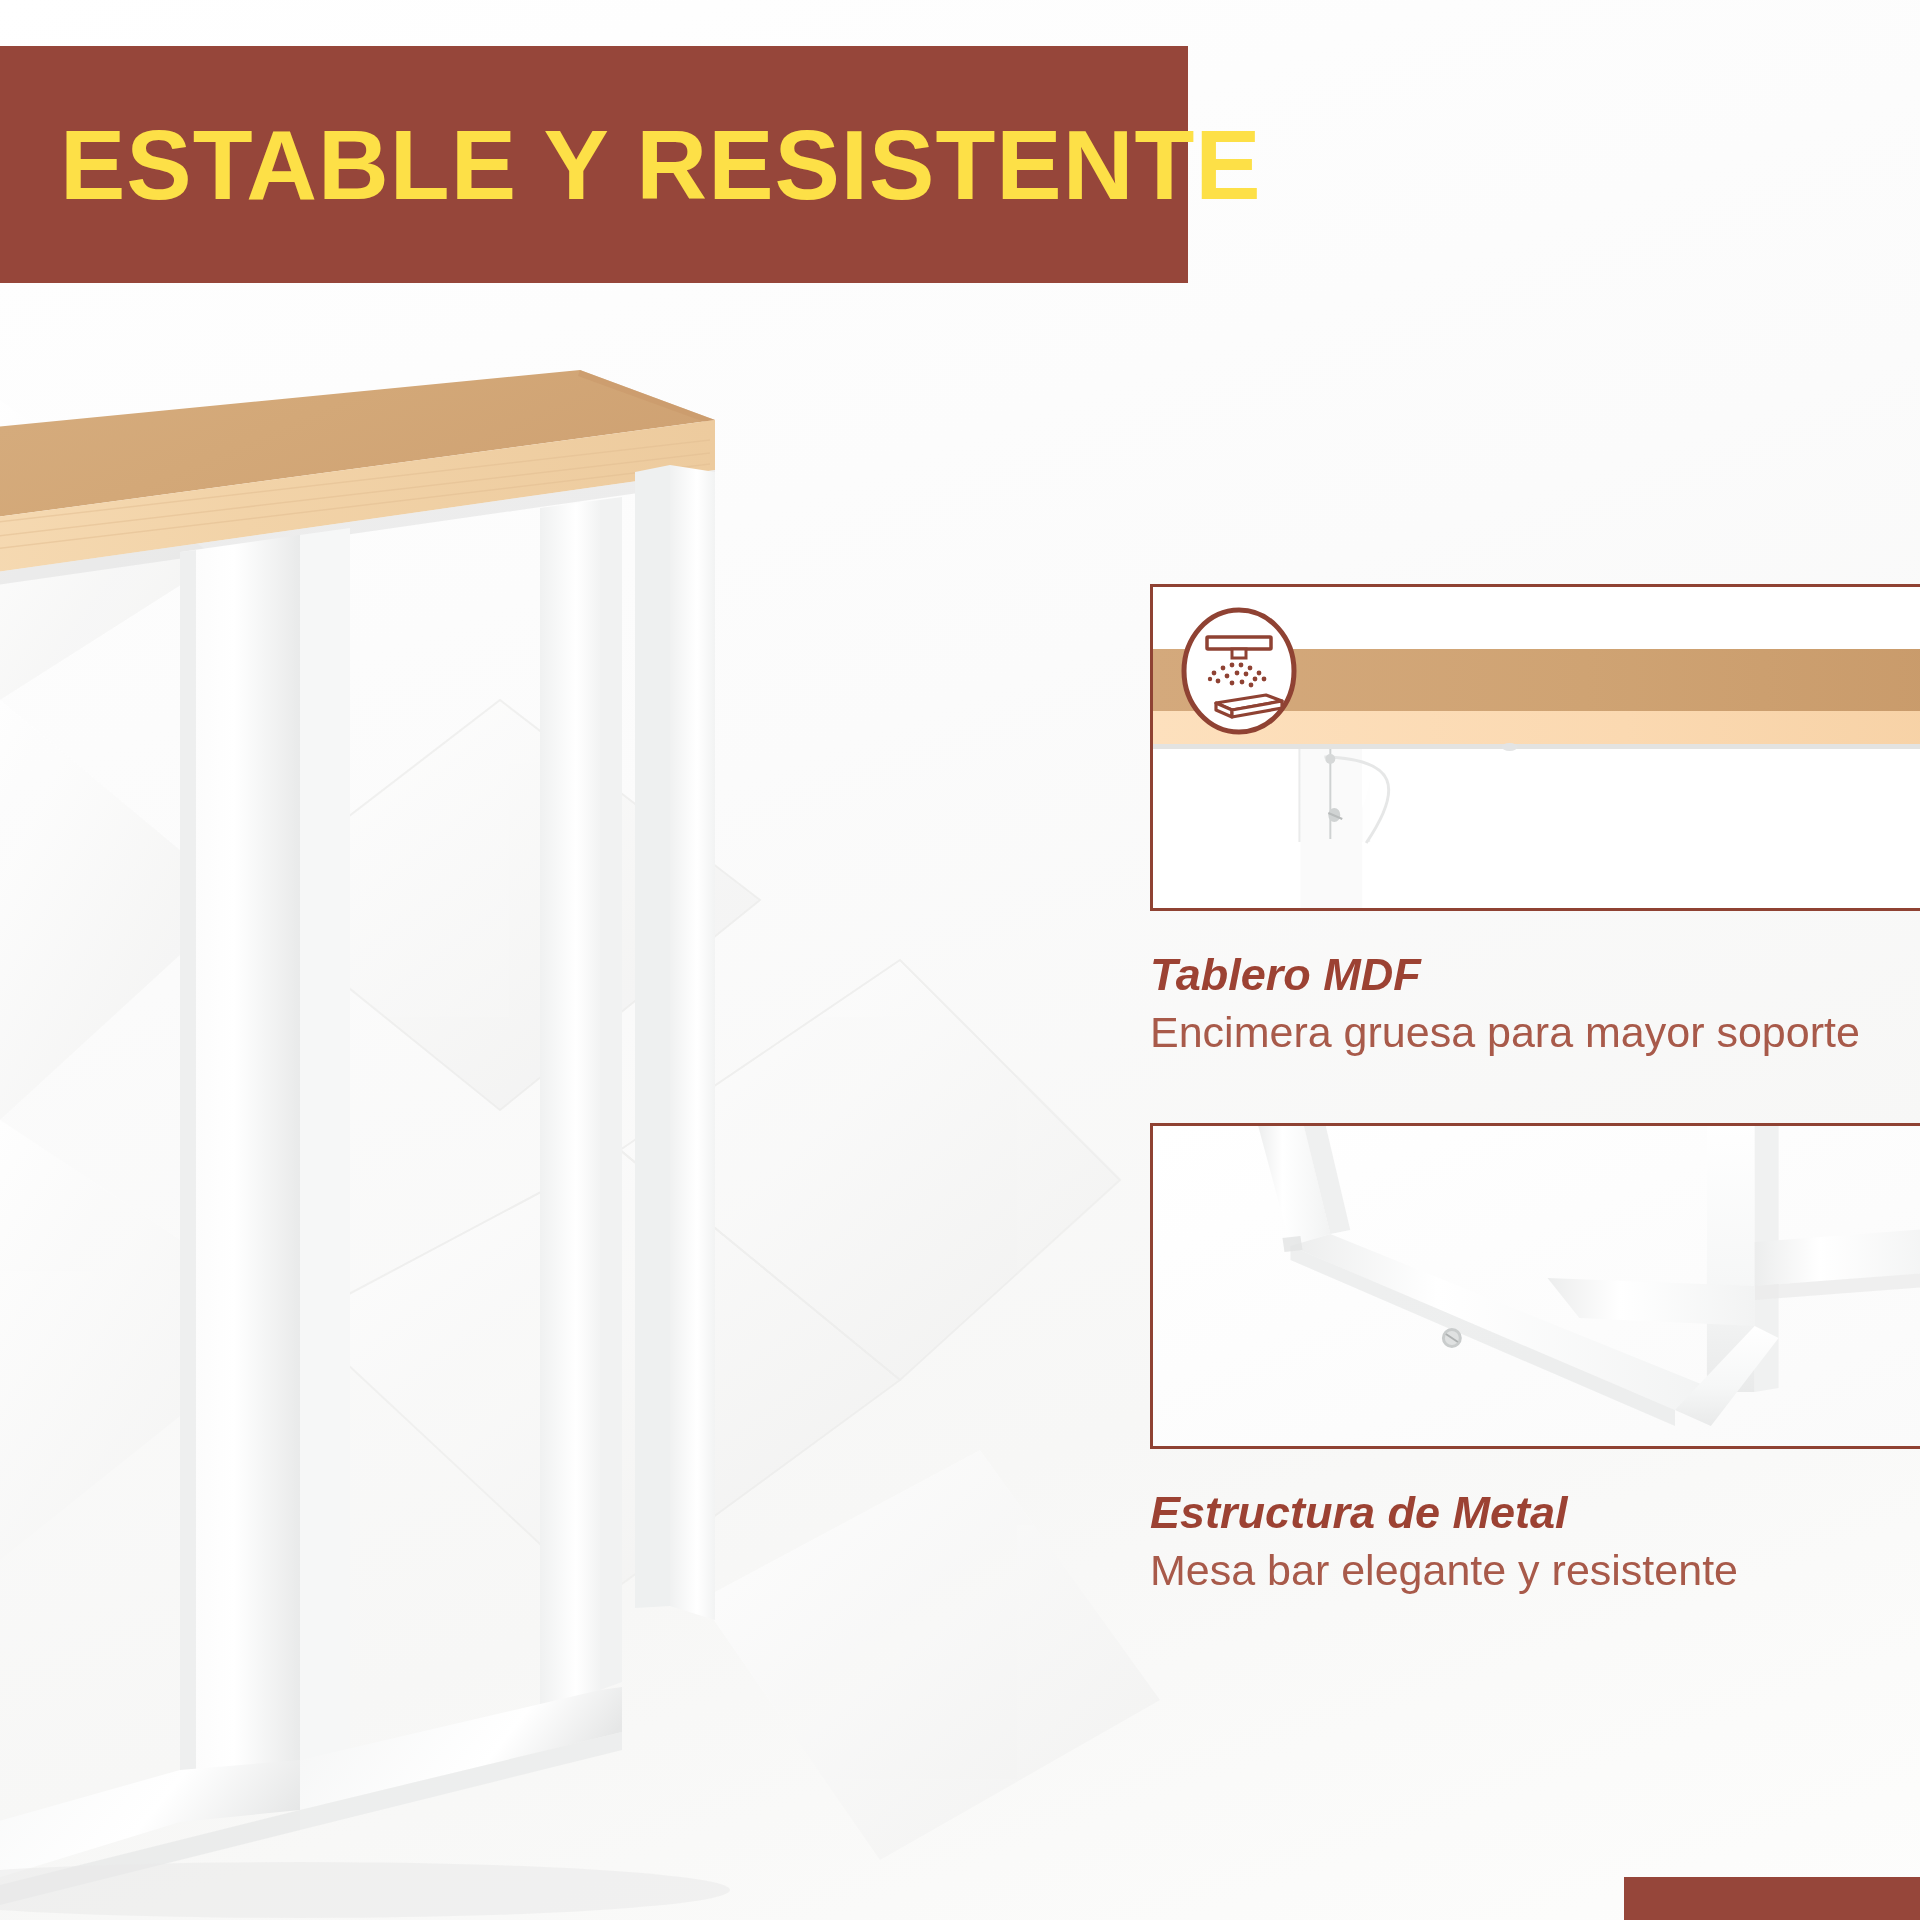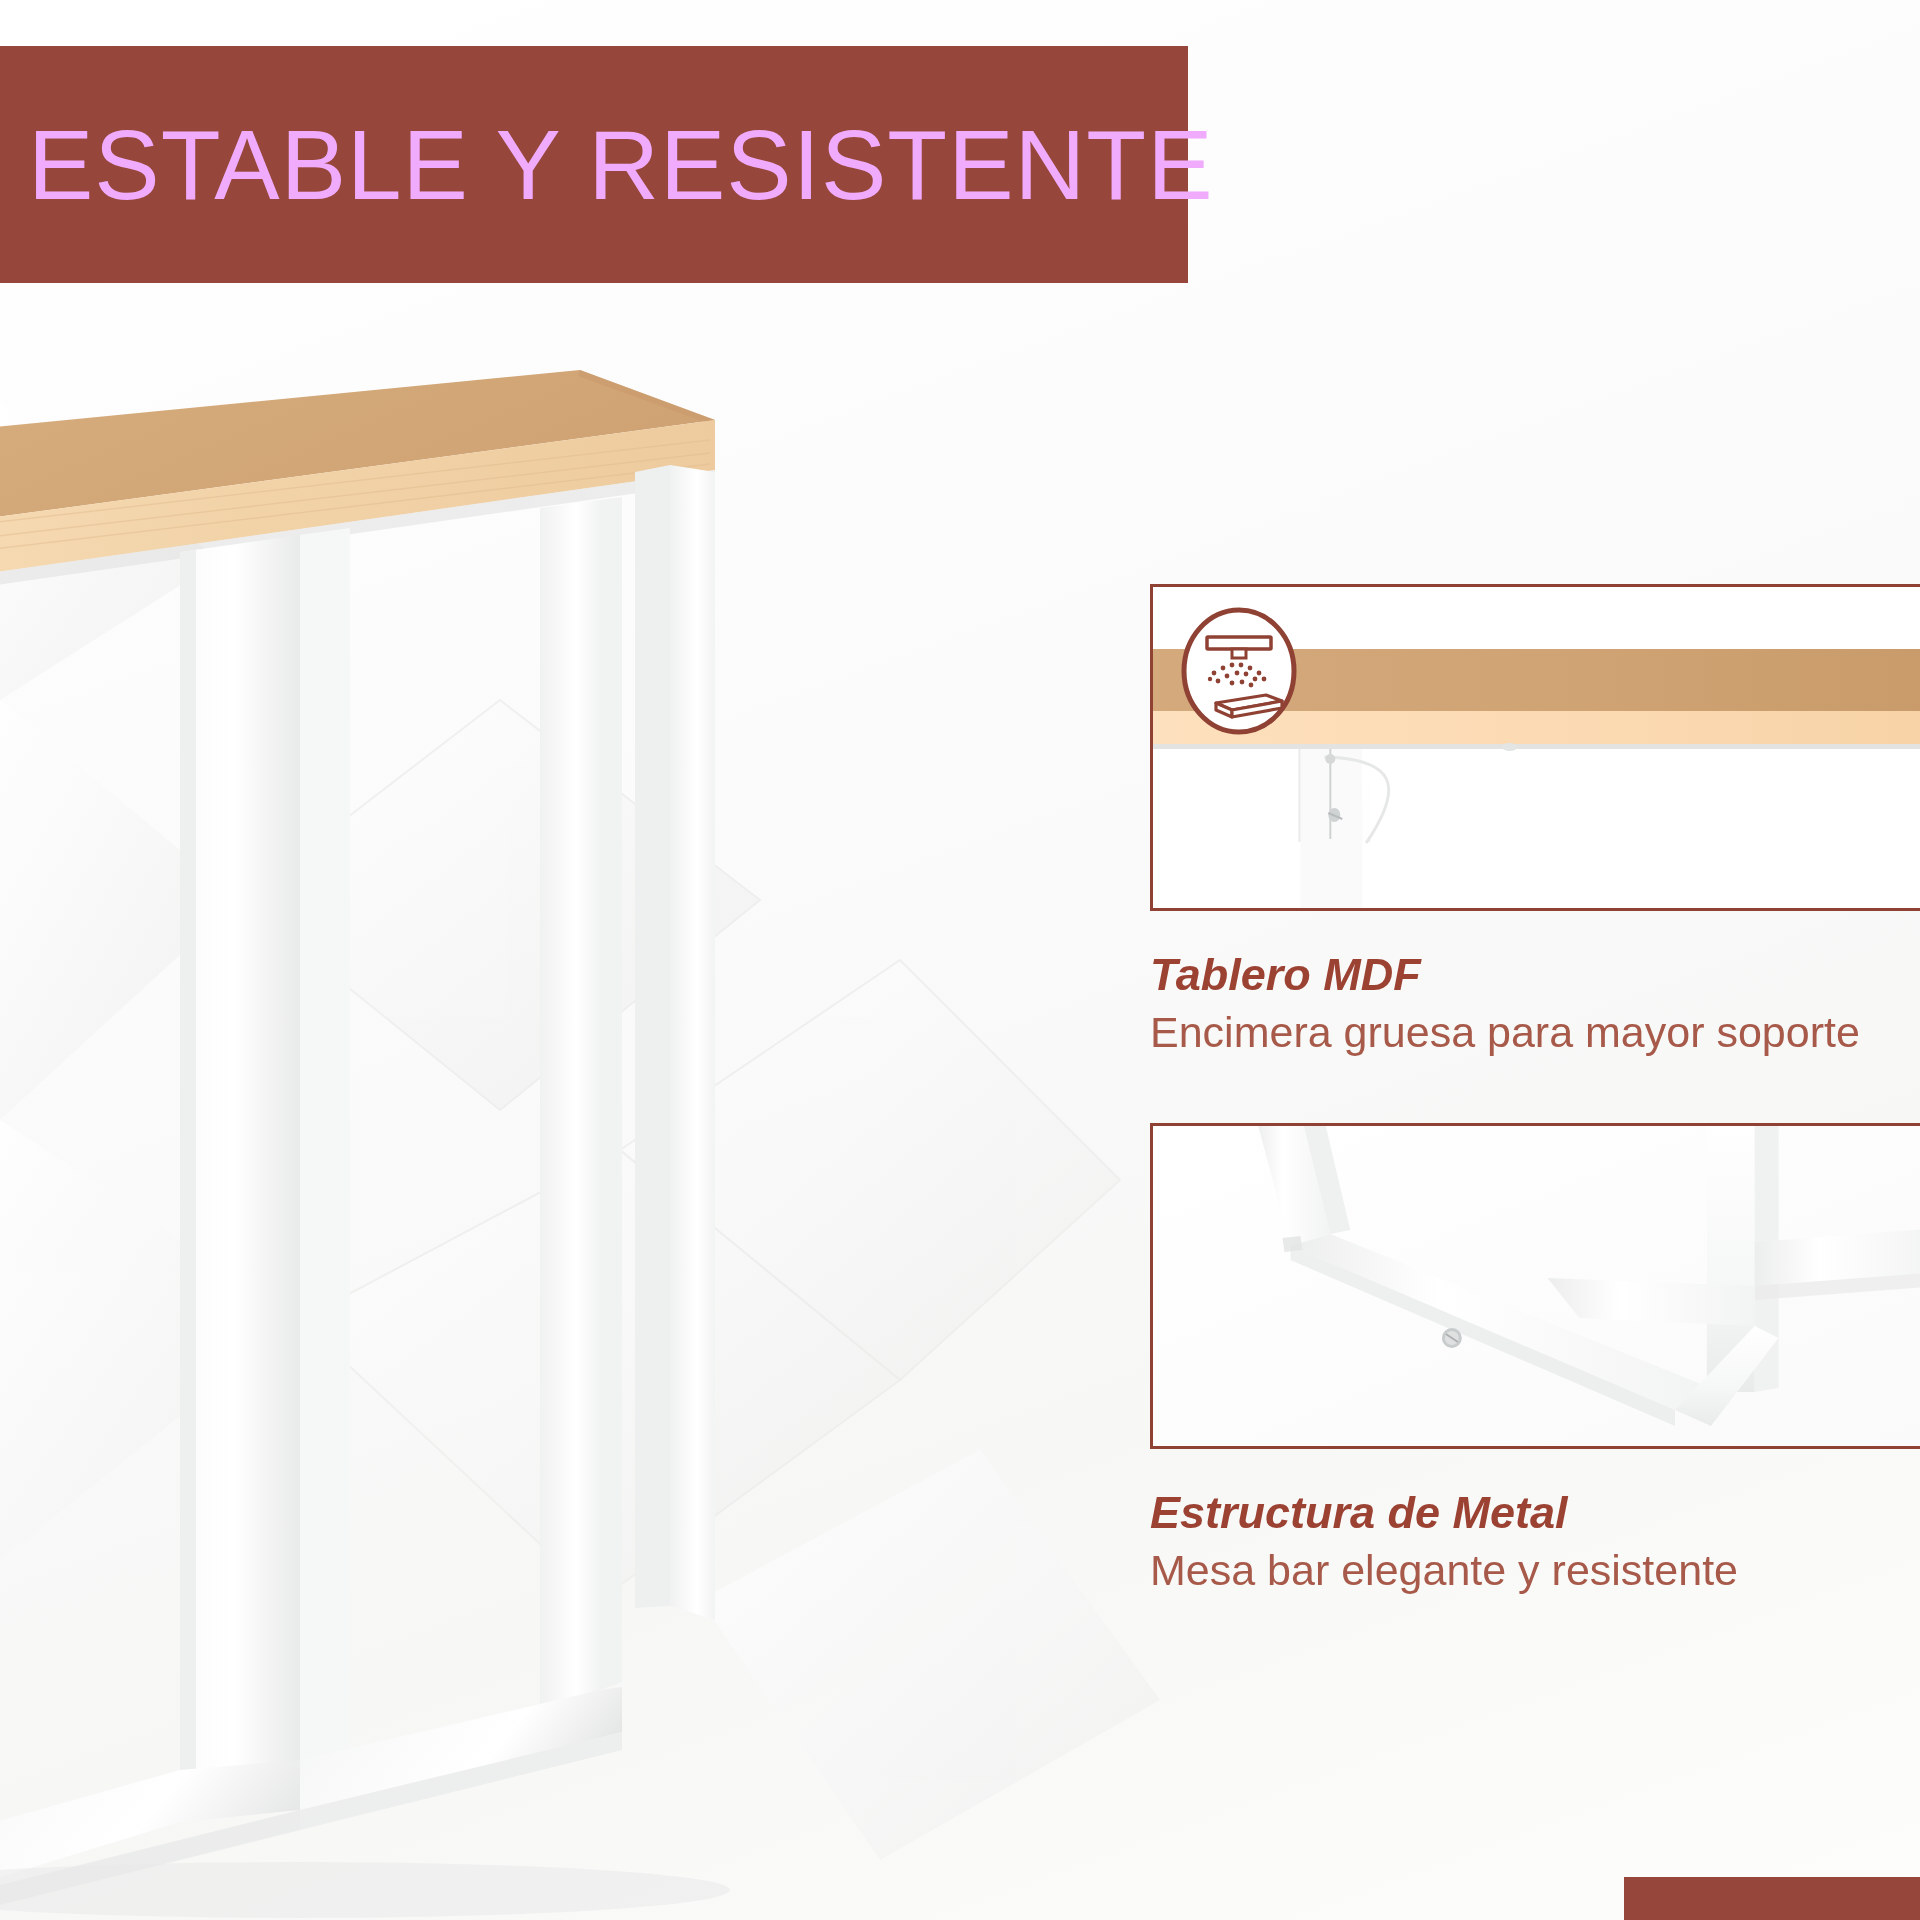--- a/index.html
+++ b/index.html
@@ -35,24 +35,24 @@
     position: absolute;
     left: -40px;
     top: 46px;
     width: 1228px;
     height: 237px;
     background: #96463a;
     display: flex;
     align-items: center;
   }
   .banner-title {
-    margin-left: 68px;
-    color: #f0abfc;
+    margin-left: 100px;
+    color: #fde047;
     font-size: 98px;
-    font-weight: 400;
+    font-weight: 700;
     letter-spacing: 1px;
     line-height: 1;
     white-space: nowrap;
     font-family: "Liberation Sans", sans-serif;
   }
 
   
   .product-photo {
     position: absolute;
     left: -120px;

